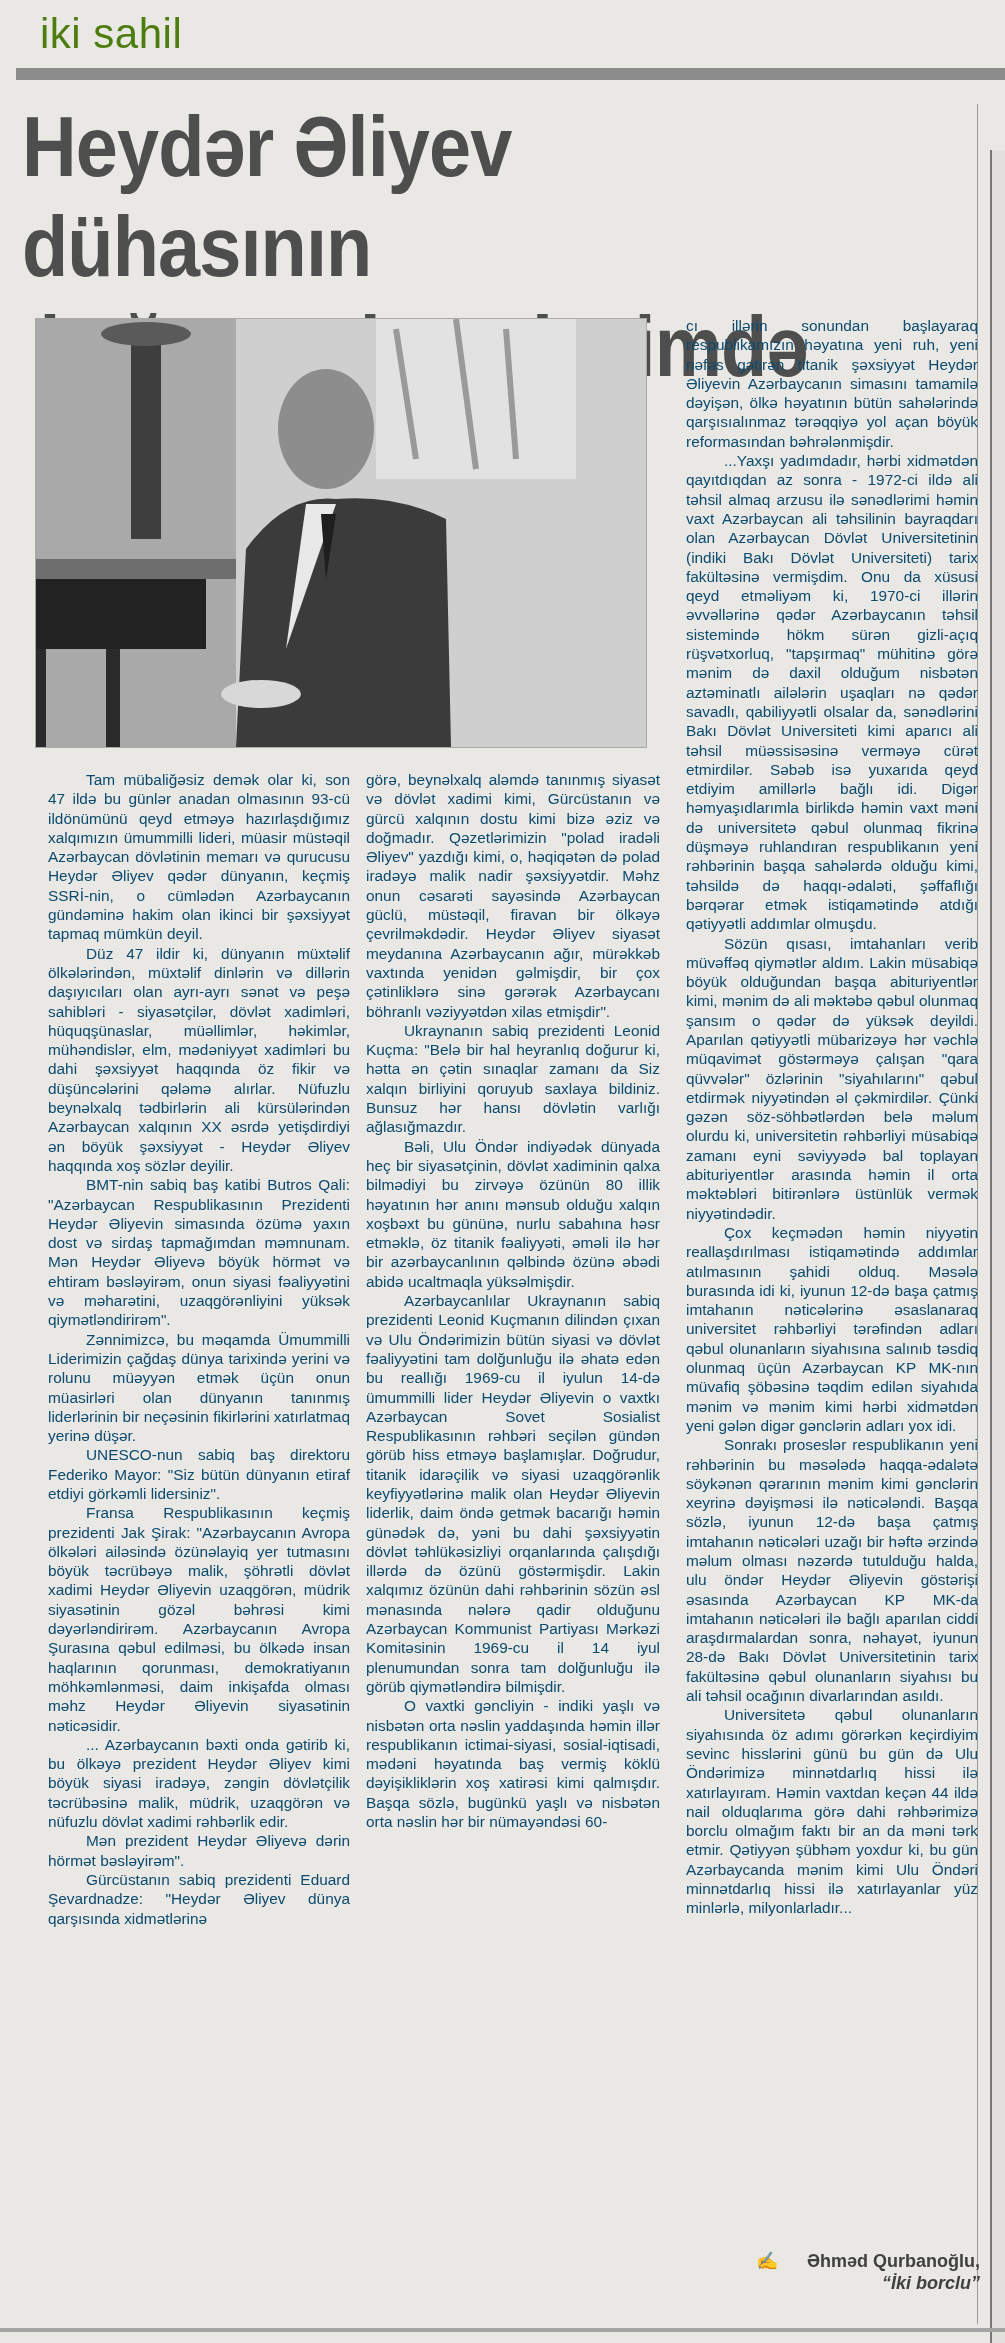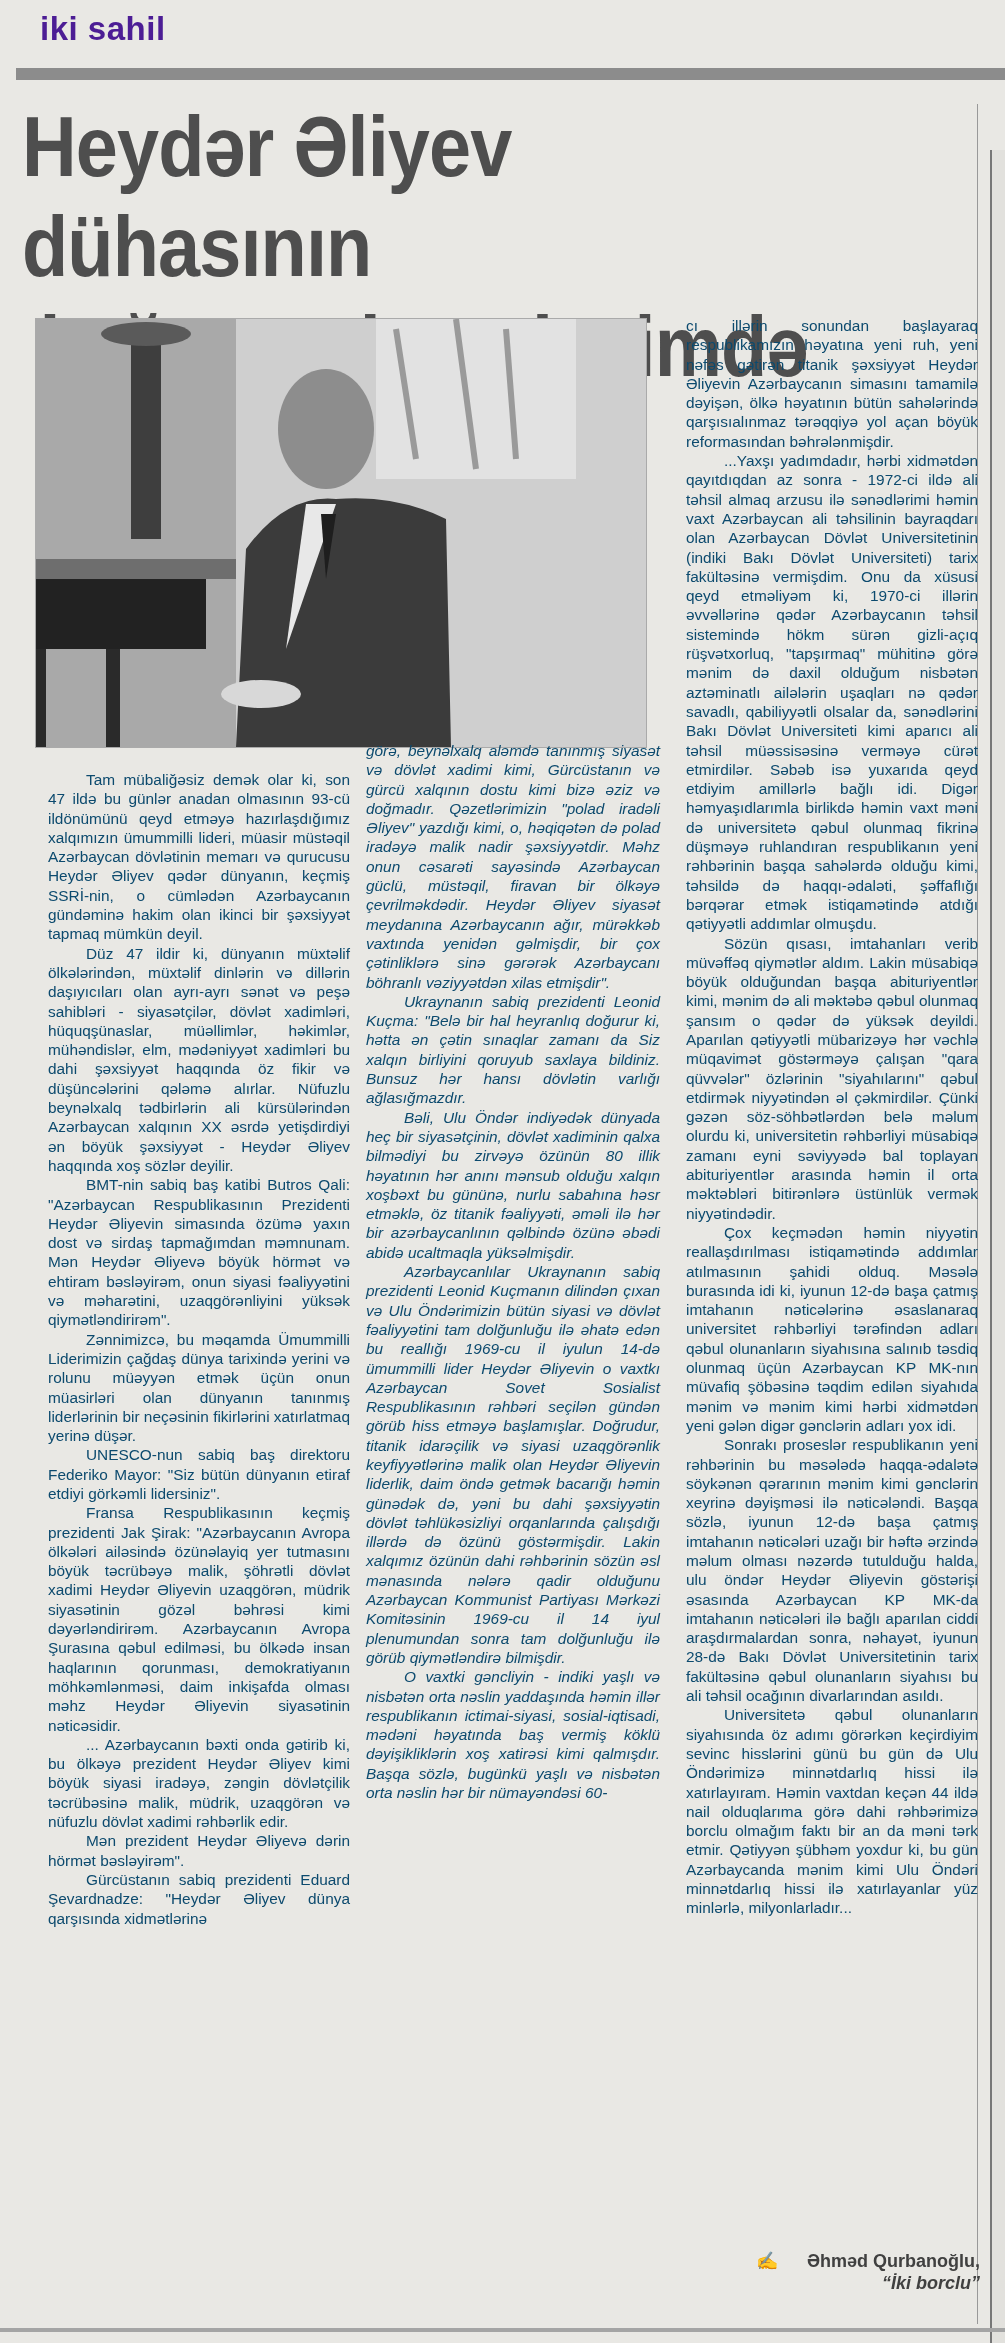--- a/index.html
+++ b/index.html
@@ -6,22 +6,22 @@
   body {
     width: 1005px; height: 2343px; overflow: hidden;
     background: #e9e8e4;
     font-family: "Liberation Sans", sans-serif;
     color: #2a2a2a;
     position: relative;
   }
   .page { position: absolute; left: 0; top: 0; width: 1005px; height: 2343px; }
   .section-label {
     position: absolute; left: 40px; top: 10px;
-    font-family: "Liberation Sans", sans-serif; font-weight: bold;
-    font-size: 33px; color: #4c1d95; letter-spacing: 0.5px;
+    font-family: "Liberation Sans", sans-serif; font-weight: normal;
+    font-size: 42px; color: #4d7c0f; letter-spacing: 0.5px;
     transform: scaleX(1.0);
   }
   .top-rule {
     position: absolute; left: 16px; top: 68px; width: 989px; height: 12px;
     background: #8c8c8c;
   }
   .headline {
     position: absolute; left: 22px; top: 96px; width: 950px;
     font-family: "Liberation Sans", sans-serif; font-weight: bold;
     font-size: 86px; line-height: 100px; color: #4e4e4e;
@@ -42,21 +42,21 @@
     border: 1px solid #aaa;
     overflow: hidden;
   }
   .photo svg { width: 100%; height: 100%; display: block; }
   .col {
     position: absolute; font-size: 15.4px; line-height: 19.3px; color: #0c4a6e;
     text-align: justify; hyphens: manual;
   }
   .col p { margin: 0; text-indent: 38px; }
   .col1 { left: 48px; top: 770px; width: 302px; }
-  .col2 { left: 366px; top: 741px; width: 294px; font-style: italic; }
+  .col2 { left: 366px; top: 770px; width: 294px; }
   .col3 { left: 686px; top: 316px; width: 292px; }
   .byline {
     position: absolute; left: 720px; top: 2250px; width: 260px; text-align: right;
     font-size: 18px; font-weight: bold; color: #404040; line-height: 22px;
   }
   .byline .pen { display: inline-block; margin-right: 28px; font-size: 18px; }
   .byline .paper { font-style: italic; display: block; }
   .bottom-rule {
     position: absolute; left: 0; top: 2328px; width: 1005px; height: 4px; background: #a4a4a4;
   }

